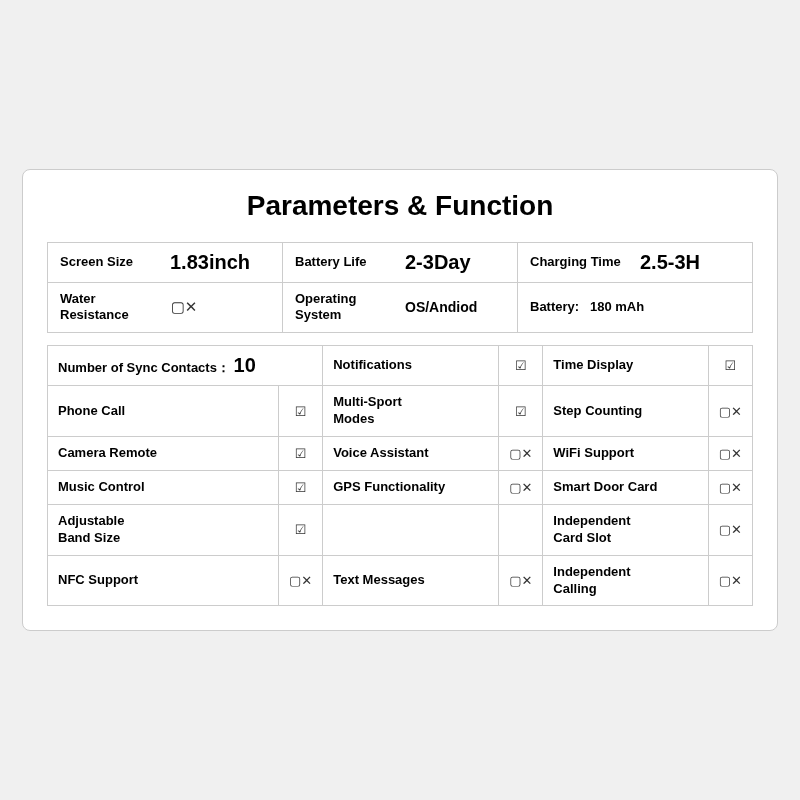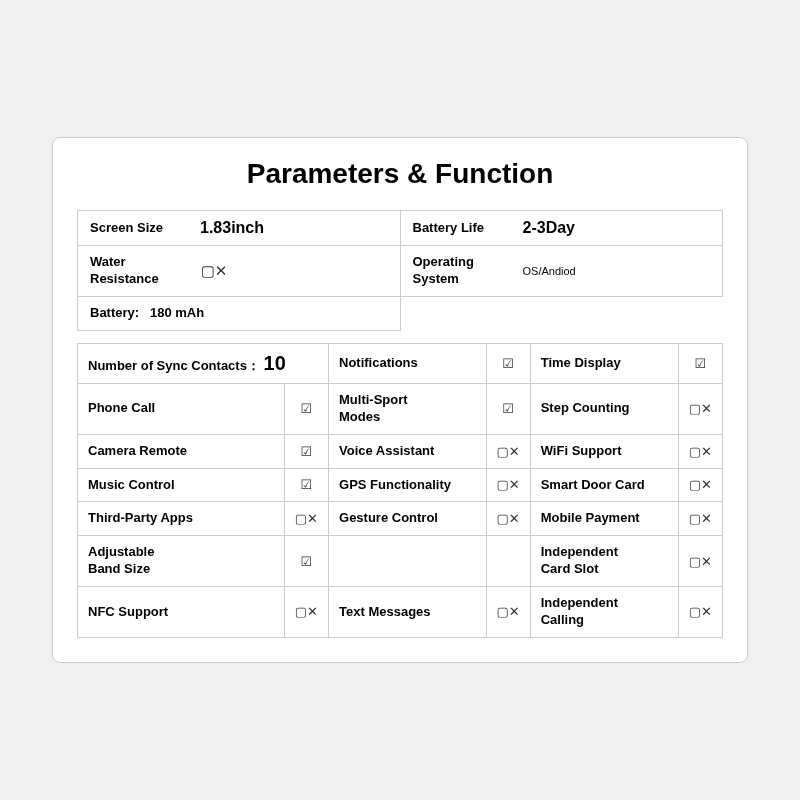--- a/index.html
+++ b/index.html
@@ -8,58 +8,58 @@
       display: flex;
       justify-content: center;
       align-items: center;
       min-height: 800px;
       font-family: Arial, sans-serif;
     }
     .card {
       background: #fff;
       border: 1px solid #ccc;
       border-radius: 8px;
-      width: 696px;
+      width: 756px;
       padding: 20px 24px 24px;
     }
     .page-title {
       text-align: center;
       font-size: 28px;
       font-weight: bold;
       margin-bottom: 20px;
     }
     
     .specs-grid {
       display: grid;
-      grid-template-columns: 1fr 1fr;
+      grid-template-columns: 1fr 1fr 1fr;
       border-top: 1px solid #ccc;
       border-left: 1px solid #ccc;
       margin-bottom: 0;
     }
     .spec-cell {
       display: flex;
       align-items: center;
       padding: 8px 12px;
       border-right: 1px solid #ccc;
       border-bottom: 1px solid #ccc;
       gap: 10px;
     }
     .spec-label {
       font-size: 13px;
       font-weight: bold;
       min-width: 100px;
       line-height: 1.3;
     }
     .spec-value {
-      font-size: 16px;
+      font-size: 20px;
       font-weight: bold;
     }
     .spec-value.normal {
-      font-weight: normal;
-      font-size: 11px;
+      font-weight: bold;
+      font-size: 14px;
     }
     
     .features-table {
       width: 100%;
       border-collapse: collapse;
       border-left: 1px solid #ccc;
       border-top: 1px solid #ccc;
       margin-top: 12px;
     }
     .features-table td {
@@ -102,20 +102,24 @@
   <div class="specs-grid">
     <div class="spec-cell">
       <span class="spec-label">Screen Size</span>
       <span class="spec-value">1.83inch</span>
     </div>
     <div class="spec-cell">
       <span class="spec-label">Battery Life</span>
       <span class="spec-value">2-3Day</span>
     </div>
     <div class="spec-cell">
+      <span class="spec-label">Charging Time</span>
+      <span class="spec-value">2.5-3H</span>
+    </div>
+    <div class="spec-cell">
       <span class="spec-label">Water<br>Resistance</span>
       <span class="feat-icon check-yes">▢✕</span>
     </div>
     <div class="spec-cell">
       <span class="spec-label">Operating<br>System</span>
       <span class="spec-value normal">OS/Andiod</span>
     </div>
     <div class="spec-cell">
       <span class="spec-label" style="font-weight:bold;">Battery:&nbsp;&nbsp;&nbsp;180 mAh</span>
     </div>
@@ -178,34 +182,20 @@
         <td>
           <span class="feat-name">GPS Functionality</span>
         </td>
         <td class="feat-icon check-no">▢✕</td>
         <td>
           <span class="feat-name">Smart Door Card</span>
         </td>
         <td class="feat-icon check-no">▢✕</td>
       </tr>
 
-      <tr>
-        <td>
-          <span class="feat-name">Third-Party Apps</span>
-        </td>
-        <td class="feat-icon check-no">▢✕</td>
-        <td>
-          <span class="feat-name">Gesture Control</span>
-        </td>
-        <td class="feat-icon check-no">▢✕</td>
-        <td>
-          <span class="feat-name">Mobile Payment</span>
-        </td>
-        <td class="feat-icon check-no">▢✕</td>
-      </tr>
 
       <tr>
         <td>
           <span class="feat-name">Adjustable<br>Band Size</span>
         </td>
         <td class="feat-icon check-yes">☑</td>
         <td></td>
         <td></td>
         <td>
           <span class="feat-name">Independent<br>Card Slot</span>

